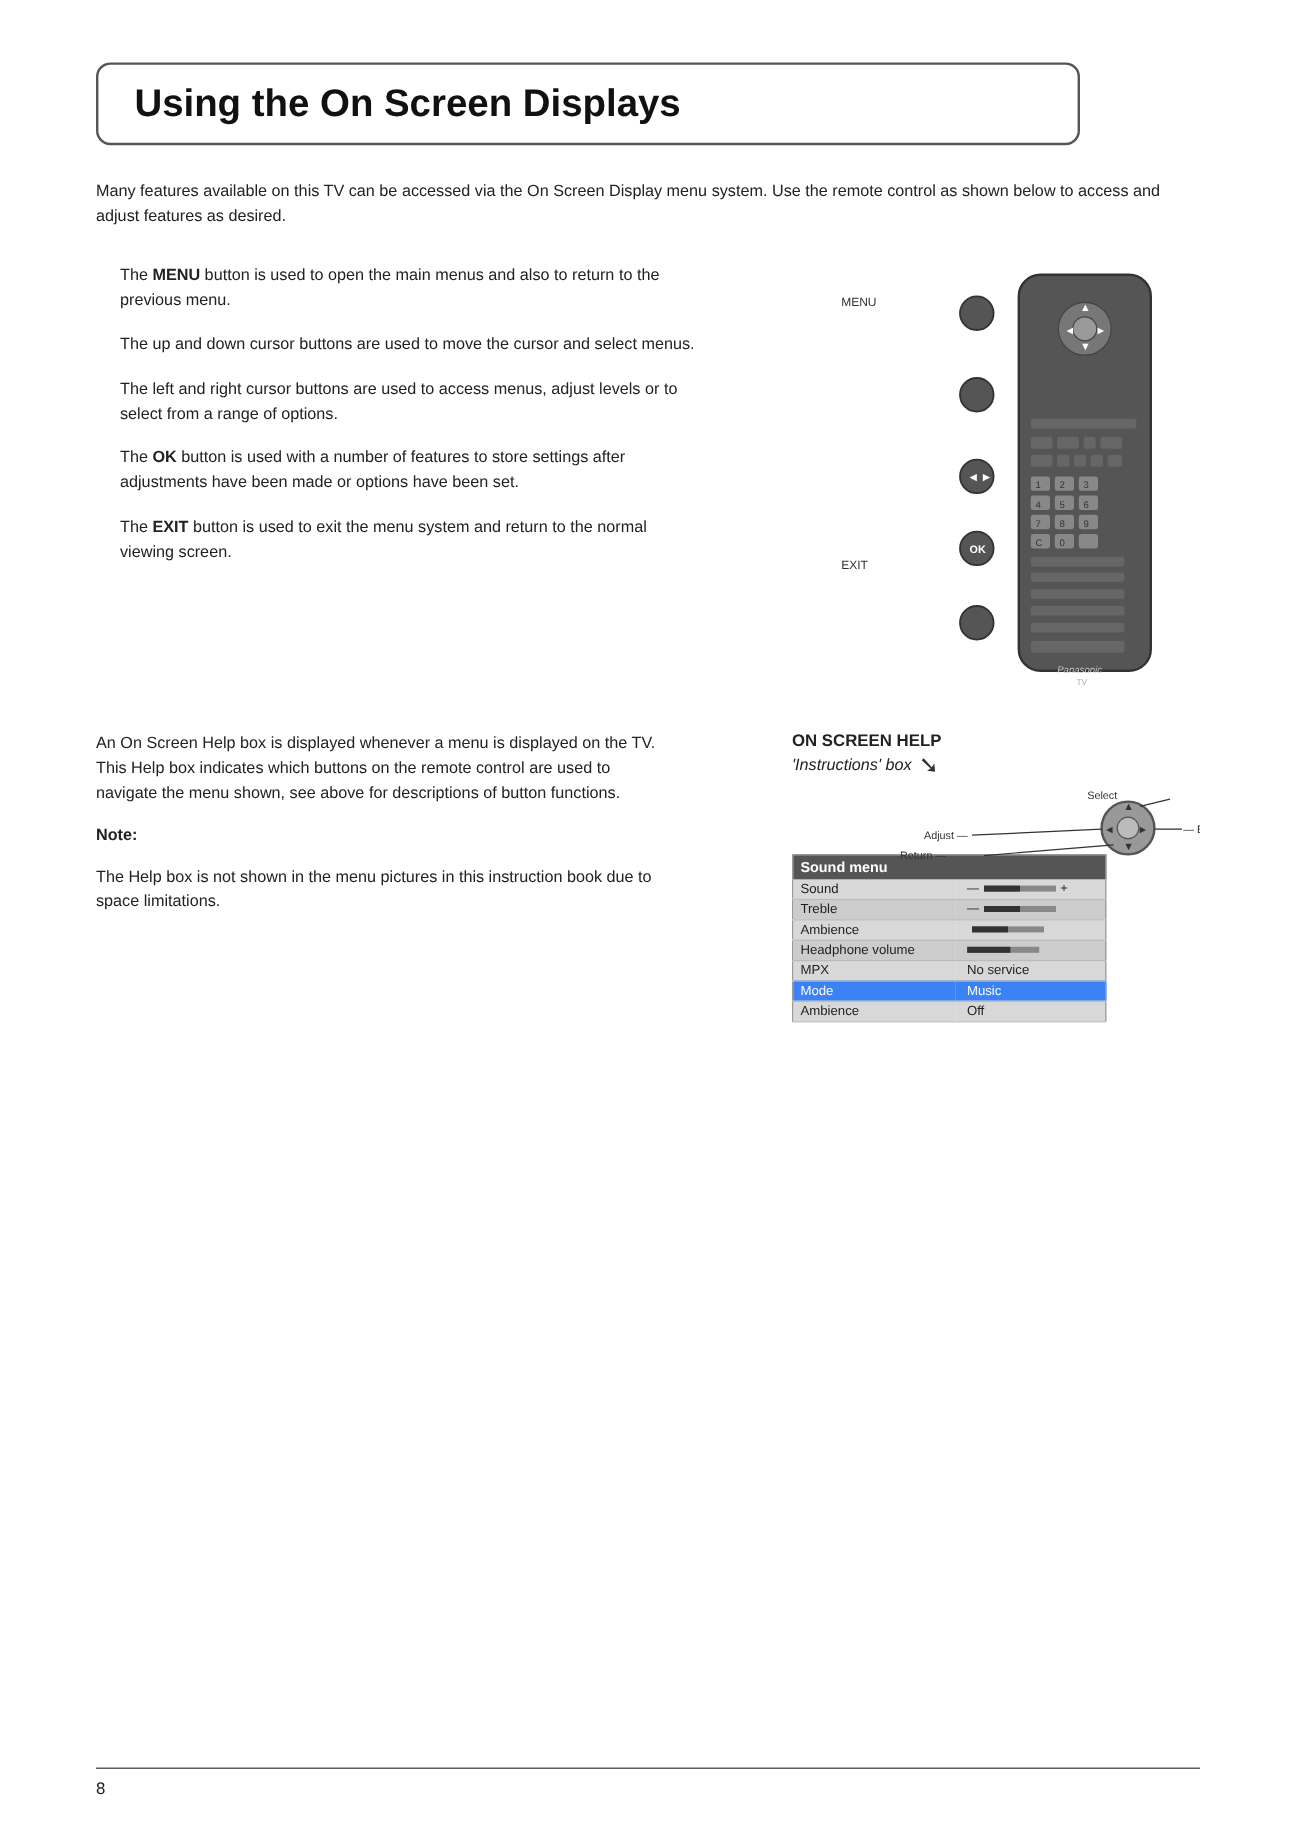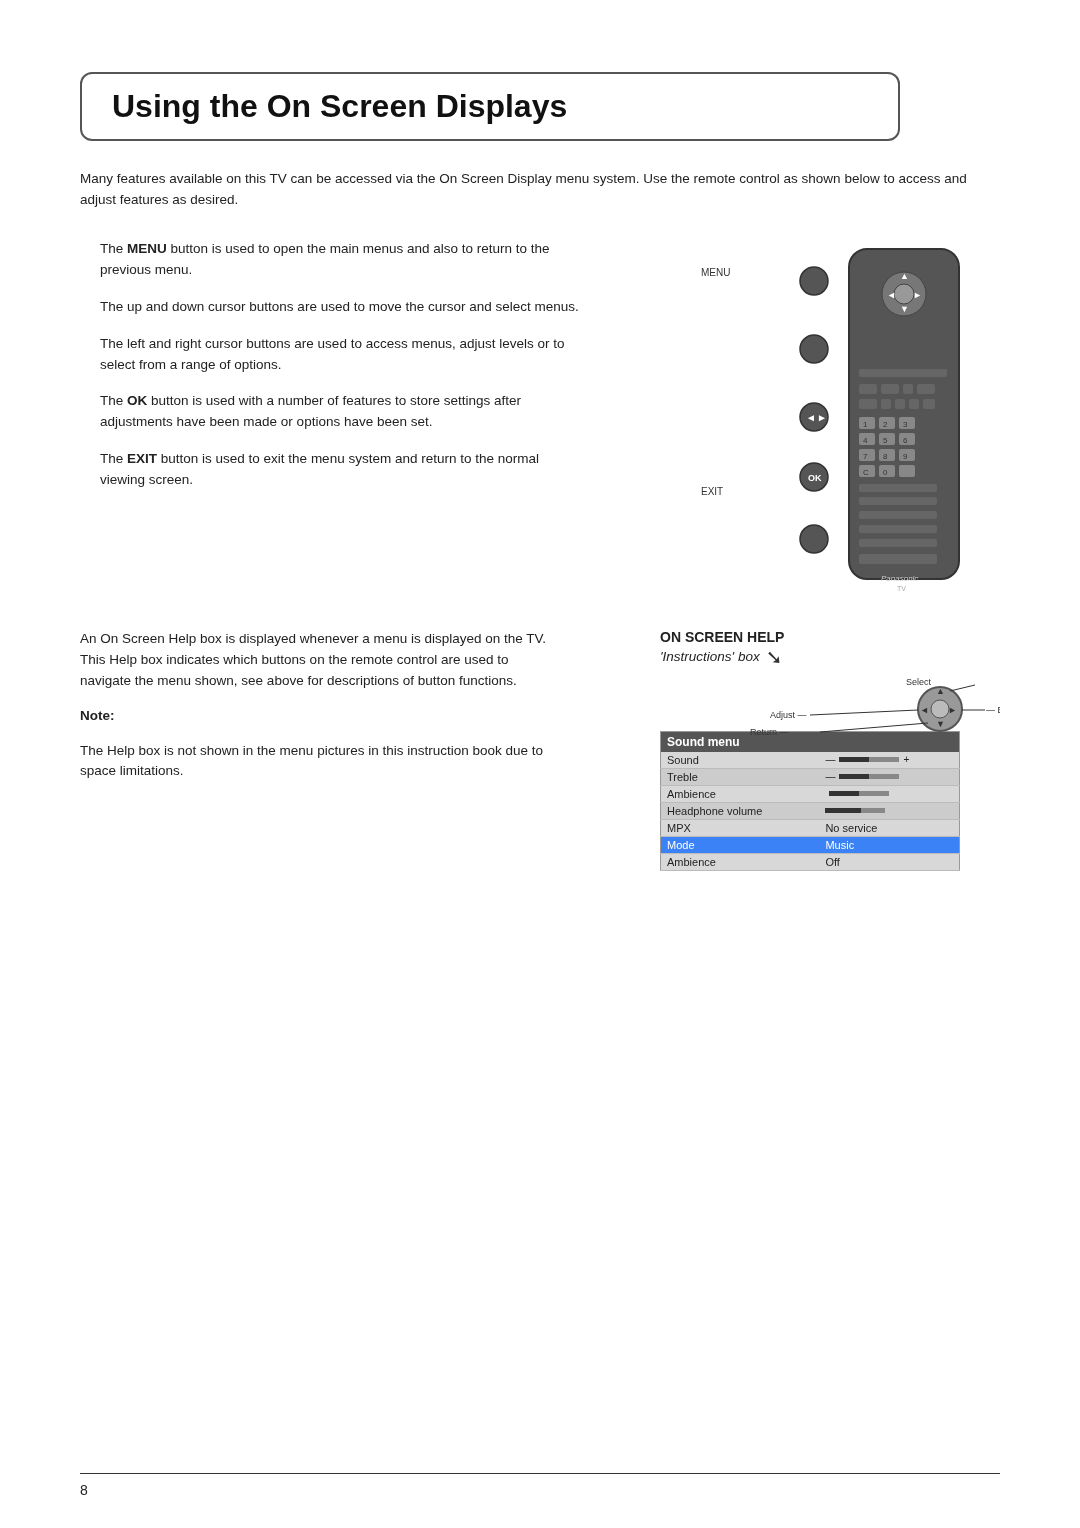--- a/index.html
+++ b/index.html
@@ -9,21 +9,21 @@
       background: #ffffff;
       font-family: Arial, Helvetica, sans-serif;
       font-size: 14px;
       color: #222;
       position: relative;
     }
 
     .page-container {
       width: 1080px;
       min-height: 1528px;
-      padding: 72px 80px 60px 80px;
+      padding: 52px 80px 60px 80px;
       position: relative;
     }
 
     
     .title-box {
       border: 2px solid #555;
       border-radius: 12px;
       padding: 14px 30px;
       margin-bottom: 28px;
       display: inline-block;
@@ -112,21 +112,21 @@
       width: 340px;
     }
 
     
     .sound-menu-wrapper {
       position: relative;
       margin-top: 8px;
     }
 
     .sound-menu-table {
-      width: 300px;
+      width: 262px;
       border-collapse: collapse;
       font-size: 11px;
       border: 1px solid #999;
     }
 
     .sound-menu-table thead tr {
       background: #555;
       color: #fff;
     }
 

